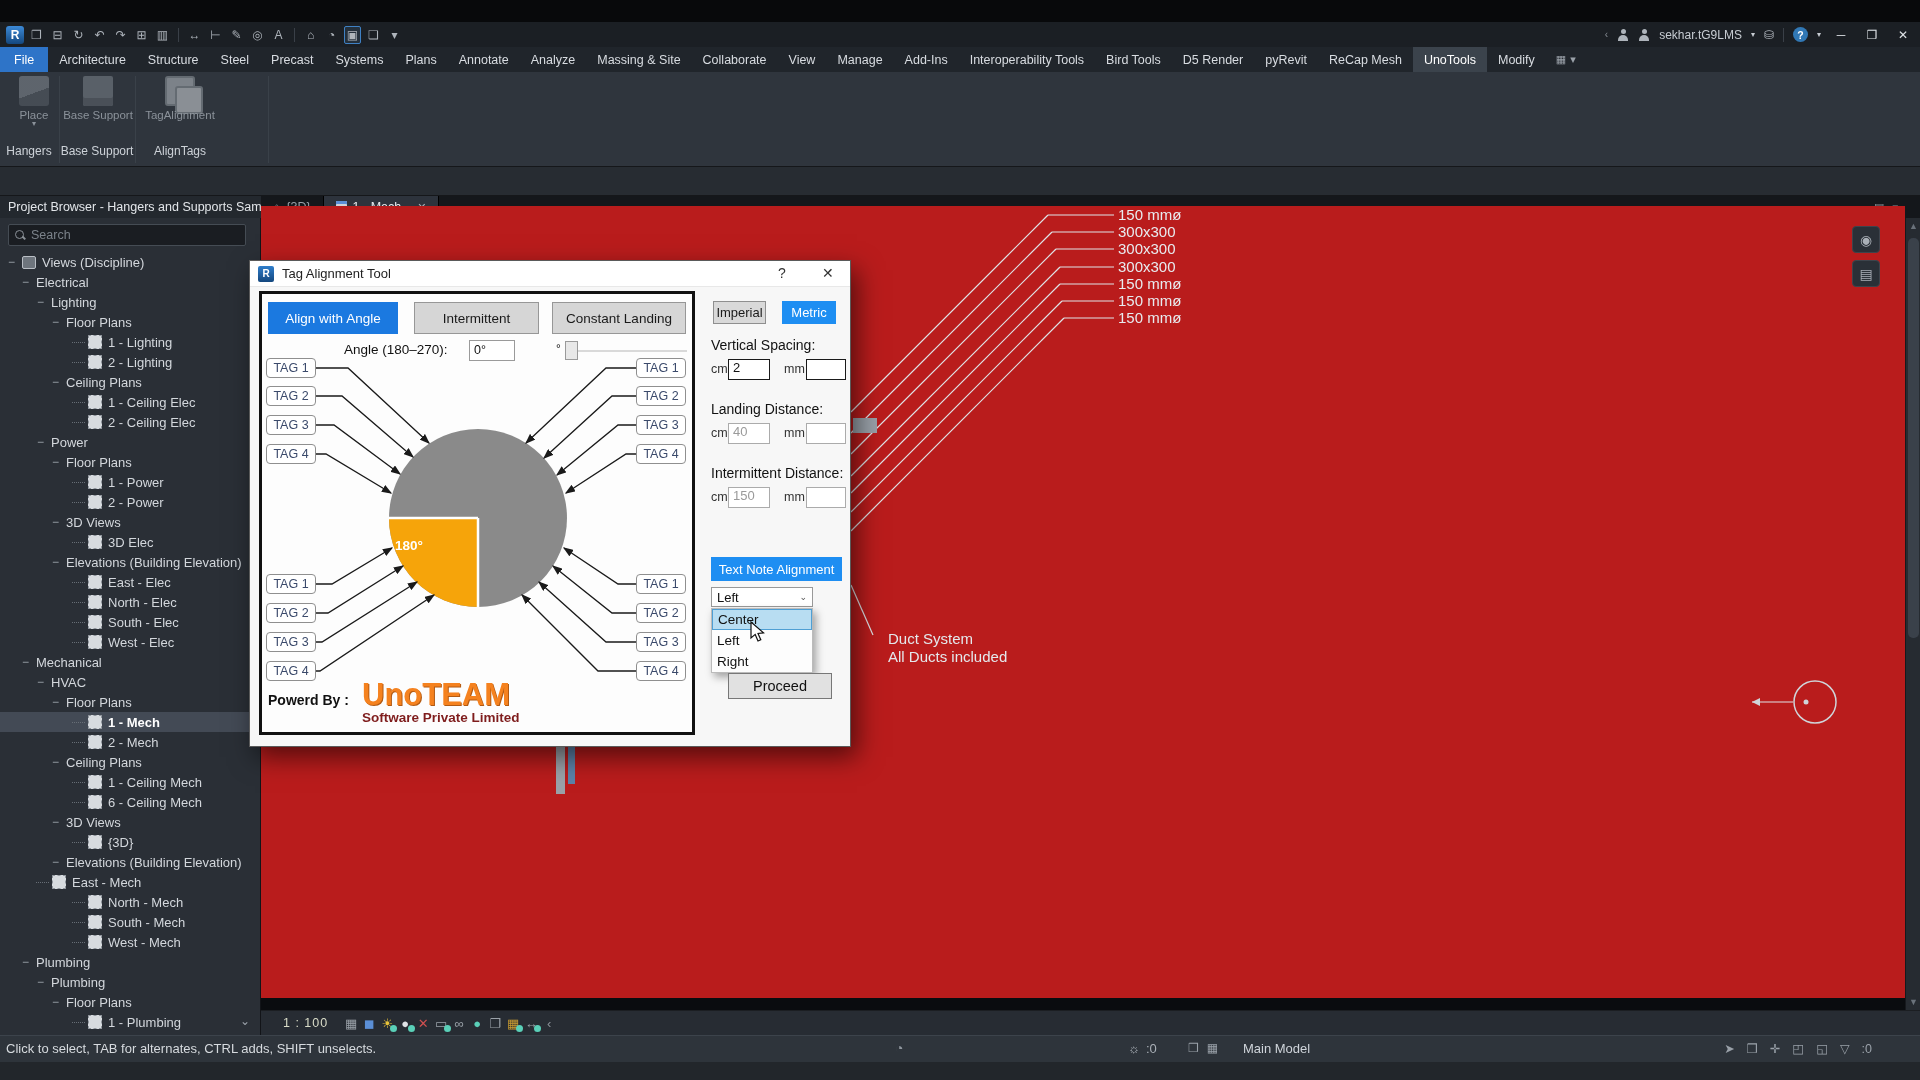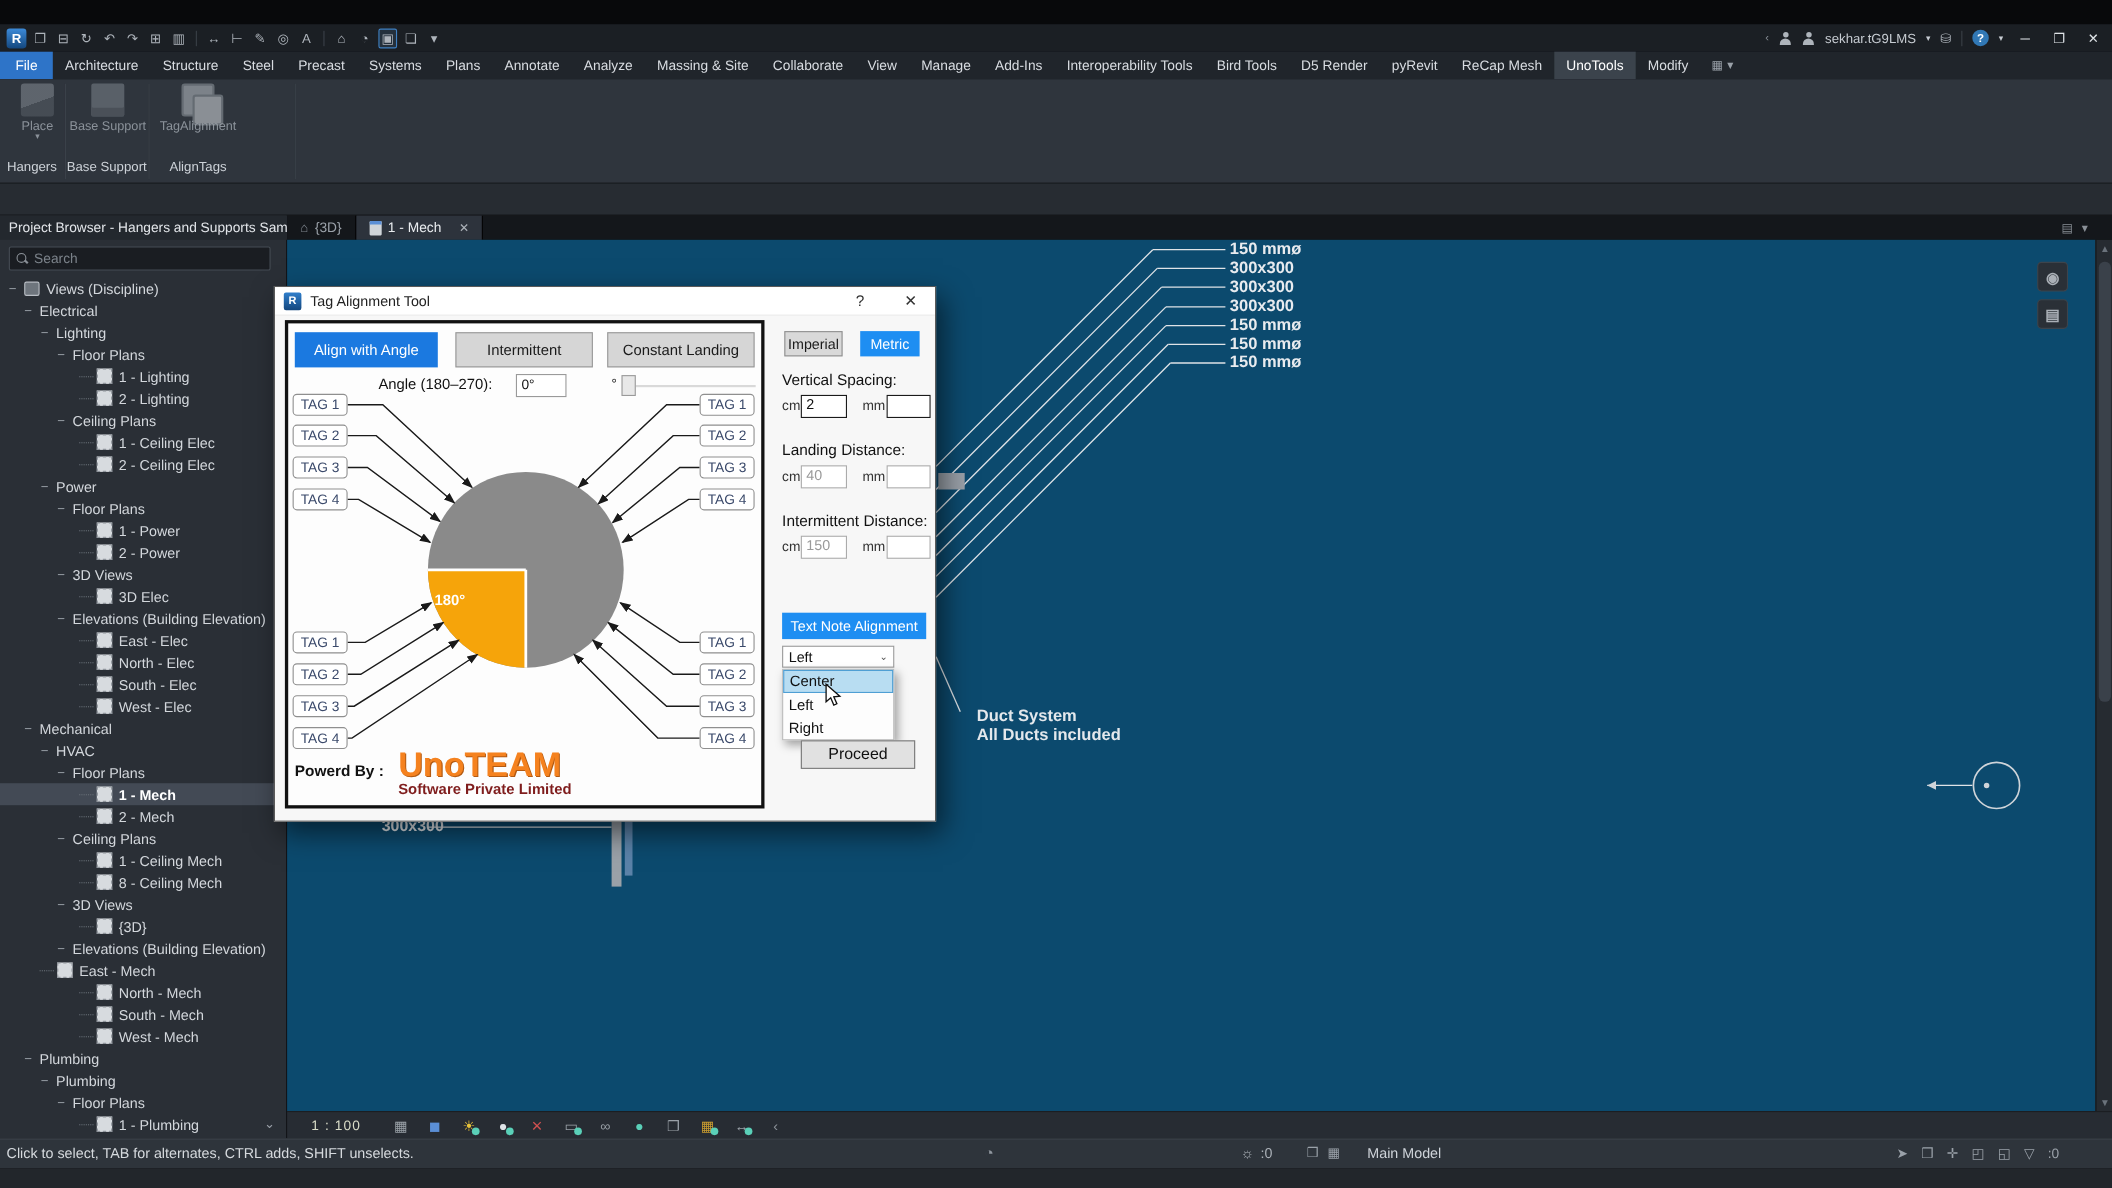--- a/index.html
+++ b/index.html
@@ -70,32 +70,32 @@
 
   
   #tabbar { left:261px; top:196px; width:1659px; height:22px; background:#14171b; display:flex; align-items:stretch; }
   .vtab { display:flex; align-items:center; gap:6px; padding:0 12px; font-size:12.5px; color:#9aa1a9; border-right:1px solid #000; }
   .vtab .homeico { font-size:12px; color:#7f868e; }
   .vtab.active { background:#2d333c; color:#e9ecef; }
   .vtab .docico { width:11px; height:13px; background:#cfd4d9; border-radius:1px; box-shadow:inset 0 3px 0 #5b8fd6; }
   .vtab .closex { margin-left:10px; color:#aab0b7; font-size:11px; }
   #tabbar-right { margin-left:auto; display:flex; align-items:center; gap:8px; padding-right:22px; color:#8a9097; font-size:11px; }
 
-  #canvas { left:261px; top:218px; width:1644px; height:792px; background:#0c4a6e; overflow:hidden;font-weight:bold; }
+  #canvas { left:261px; top:206px; width:1644px; height:792px; background:#b91c1c; overflow:hidden; }
   .ductlabel { position:absolute; font-size:15px; color:#e8ebef; white-space:nowrap; }
   #note-text1,#note-text2 { position:absolute; left:627px; font-size:15px; color:#e4e8ec; }
   #size-label { position:absolute; left:86px; top:525px; font-size:14.5px; color:#e4e8ec; }
   .navbtn { position:absolute; left:1591px; width:28px; height:27px; background:#2a3037; border:1px solid #3d444c;
             border-radius:4px; color:#aab0b7; display:flex; align-items:center; justify-content:center; font-size:14px; }
   #vscroll { left:1905px; top:218px; width:15px; height:792px; background:#262b31; border-left:1px solid #16191d; }
   #vscroll .arr { position:absolute; left:0; width:15px; text-align:center; color:#6a727b; font-size:9px; }
   #vscroll .thumb { position:absolute; left:2px; top:20px; width:11px; height:400px; background:#3a414a; border-radius:5px; }
 
   #vcb { left:261px; top:1010px; width:1659px; height:25px; background:#272c33; border-top:1px solid #1b1e22;
-         display:flex; align-items:center; gap:13px; padding-left:22px; }
+         display:flex; align-items:center; padding-left:22px; }
   #vcb .scale { font-size:12.5px; color:#d9dcc8; margin-right:14px; letter-spacing:1px; }
   .vcbico { position:relative; width:18px; height:17px; display:flex; align-items:center; justify-content:center; font-size:13px; }
   .vcbico .dot { position:absolute; right:-1px; bottom:0; width:7px; height:7px; border-radius:50%; background:#5ad0b8; }
 
   
   #statusbar { left:0; top:1035px; width:1920px; height:27px; background:#2e343b; border-top:1px solid #3c434b;
                font-size:13px; color:#d6dade; }
   #status-msg { position:absolute; left:6px; top:5px; }
   #status-center { position:absolute; left:895px; top:4px; color:#8f969e; font-size:14px; }
   #status-c1 { position:absolute; left:1128px; top:5px; display:flex; gap:6px; align-items:center; color:#aab0b7; }
@@ -379,21 +379,21 @@
           <span class="tl">Ceiling Plans</span>
         </div>
         <div class="trow" style="padding-left: 72px;">
           <span class="leader"></span>
           <span class="leaficon"></span>
           <span class="tl">1 - Ceiling Mech</span>
         </div>
         <div class="trow" style="padding-left: 72px;">
           <span class="leader"></span>
           <span class="leaficon"></span>
-          <span class="tl">8 - Ceiling Mech</span>
+          <span class="tl">6 - Ceiling Mech</span>
         </div>
         <div class="trow" style="padding-left: 52px;">
           <span class="minus">−</span>
           <span class="tl">3D Views</span>
         </div>
         <div class="trow" style="padding-left: 72px;">
           <span class="leader"></span>
           <span class="leaficon"></span>
           <span class="tl">{3D}</span>
         </div>

